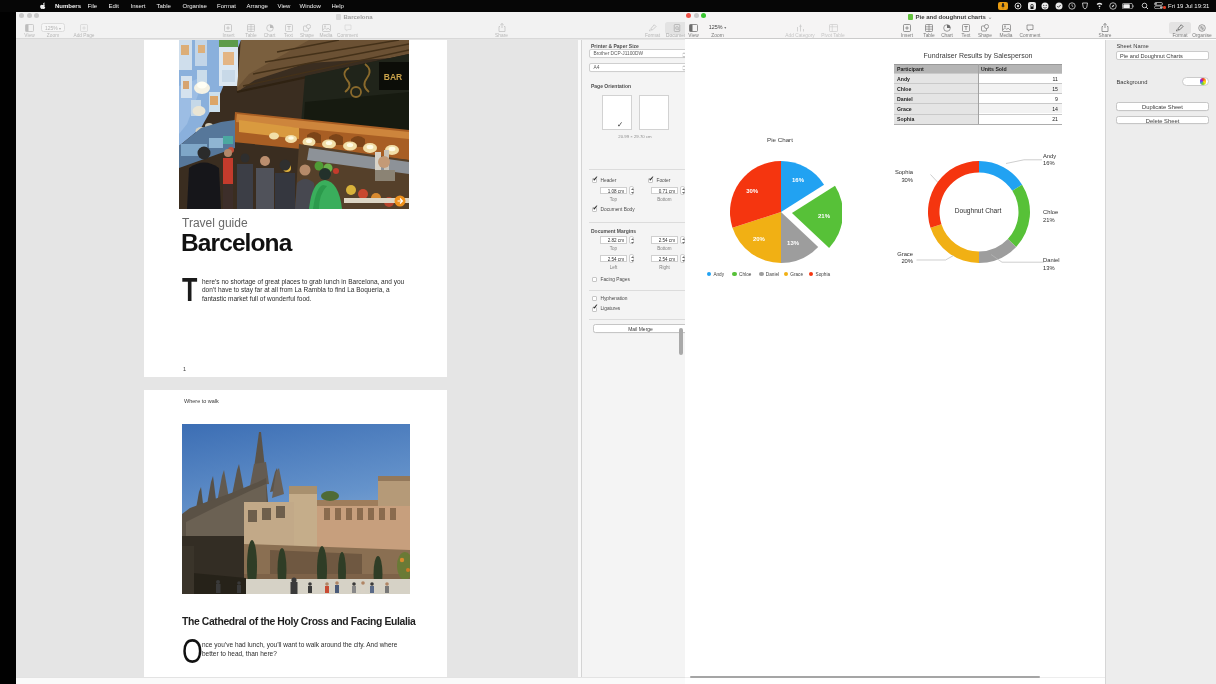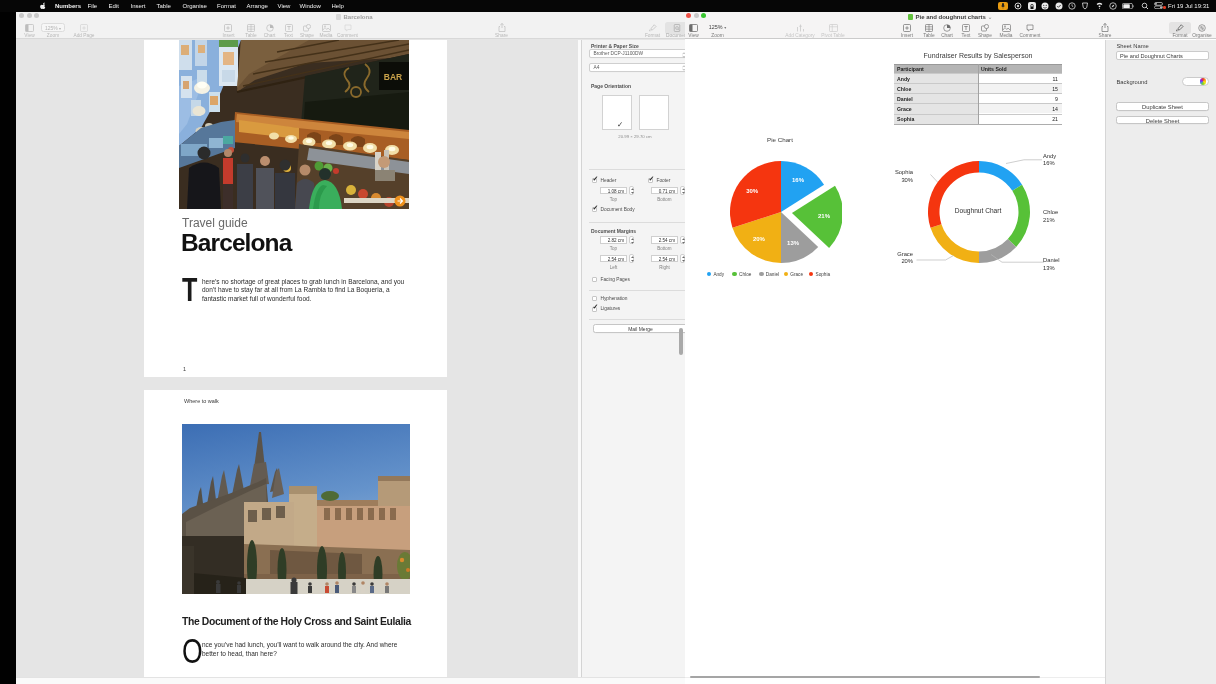--- a/index.html
+++ b/index.html
@@ -412,21 +412,21 @@
             <circle cx="172" cy="160" r="1.8" fill="#3a3a3a"></circle>
               <rect x="170" y="162" width="4" height="7" fill="#888"></rect>
             <circle cx="181" cy="159" r="1.8" fill="#b08565"></circle>
               <rect x="179" y="161" width="4" height="8" fill="#d8d2c6"></rect>
             <circle cx="190" cy="160" r="1.8" fill="#3a3a3a"></circle>
               <rect x="188" y="162" width="4" height="7" fill="#5a6a88"></rect>
             <circle cx="205" cy="160" r="1.8" fill="#b08565"></circle>
               <rect x="203" y="162" width="4" height="7" fill="#777"></rect>
           </g>
         </svg>
-        <div class="abs" style="left:38px;top:226.5px;font-size:10.4px;font-weight:bold;color:#1f1f1f;white-space:nowrap;letter-spacing:-0.38px;">The Document of the Holy Cross and Saint Eulalia</div>
+        <div class="abs" style="left:38px;top:226.5px;font-size:10.4px;font-weight:bold;color:#1f1f1f;white-space:nowrap;letter-spacing:-0.38px;">The Cathedral of the Holy Cross and Facing Eulalia</div>
         <div class="abs" style="left:38px;top:247px;font-size:35px;color:#111;line-height:27px;transform:scaleX(0.76);transform-origin:0 0;">O</div>
         <div class="abs" style="left:58px;top:251.5px;width:205px;font-size:6.5px;line-height:8.5px;color:#2a2a2a;">nce you’ve had lunch, you’ll want to walk around the city. And where better to head, than here?</div>
       </div>
     </div>
     <div class="abs" style="left:561.5px;top:28.5px;width:3px;height:637px;background:#fafafa;"></div>
     <div id="sideL">
       <div class="abs" style="left:9px;top:2.5px;font-weight:bold;font-size:5px;color:#4f4f4f;">Printer &amp; Paper Size</div>
       <div class="dd" style="left:7px;top:9px;">
           <span>Brother DCP-J1100DW</span>
           <svg class="abs" style="right:1.5px;top:1.5px;" width="4" height="6" viewBox="0 0 8 12">

